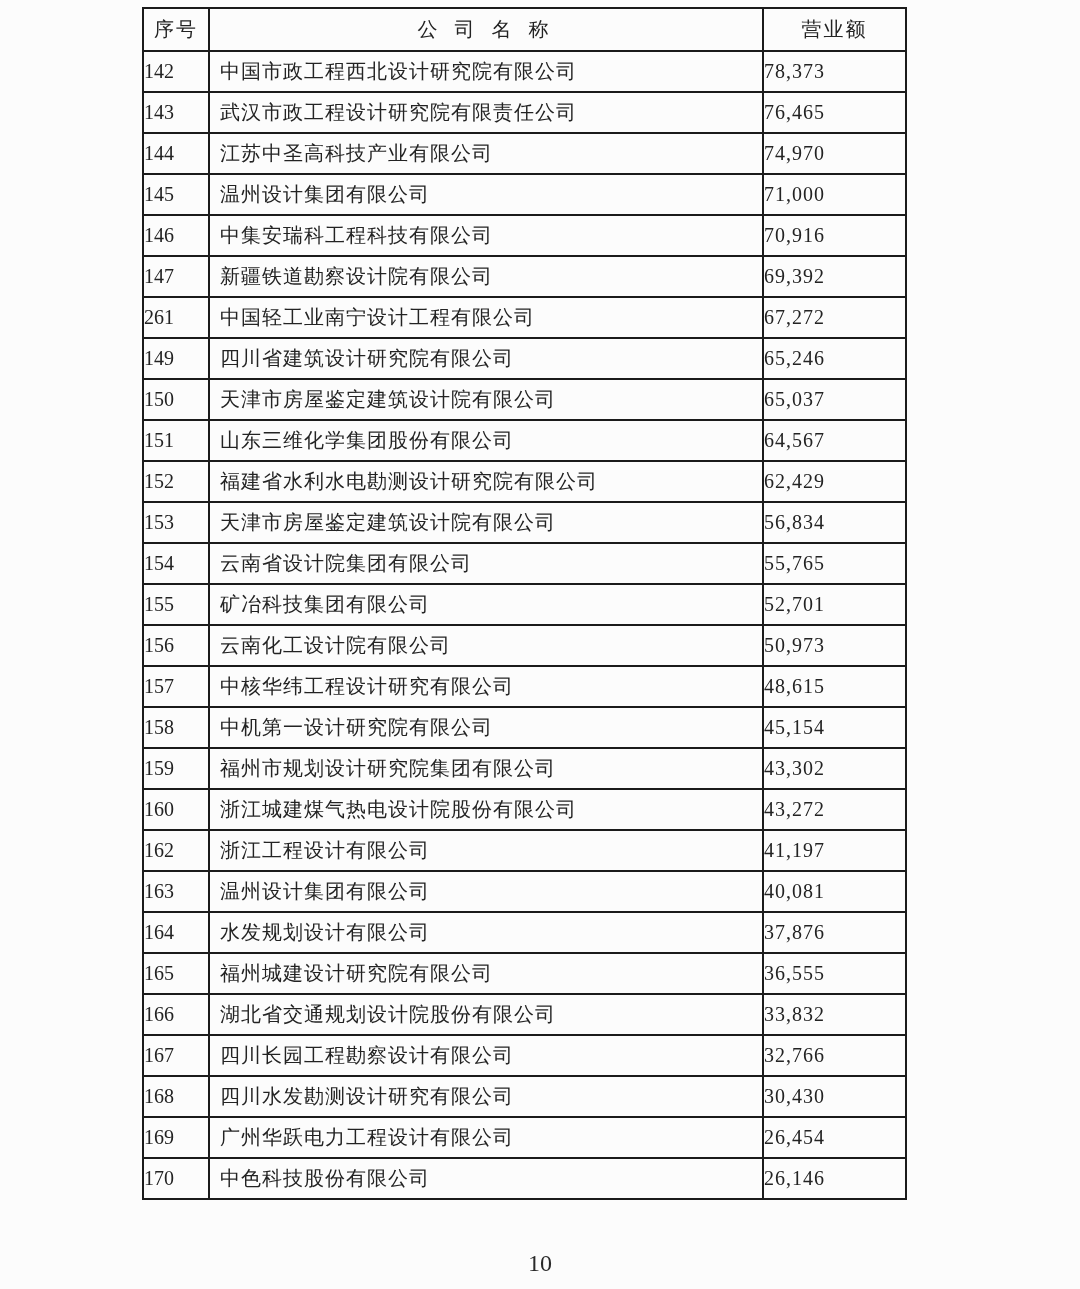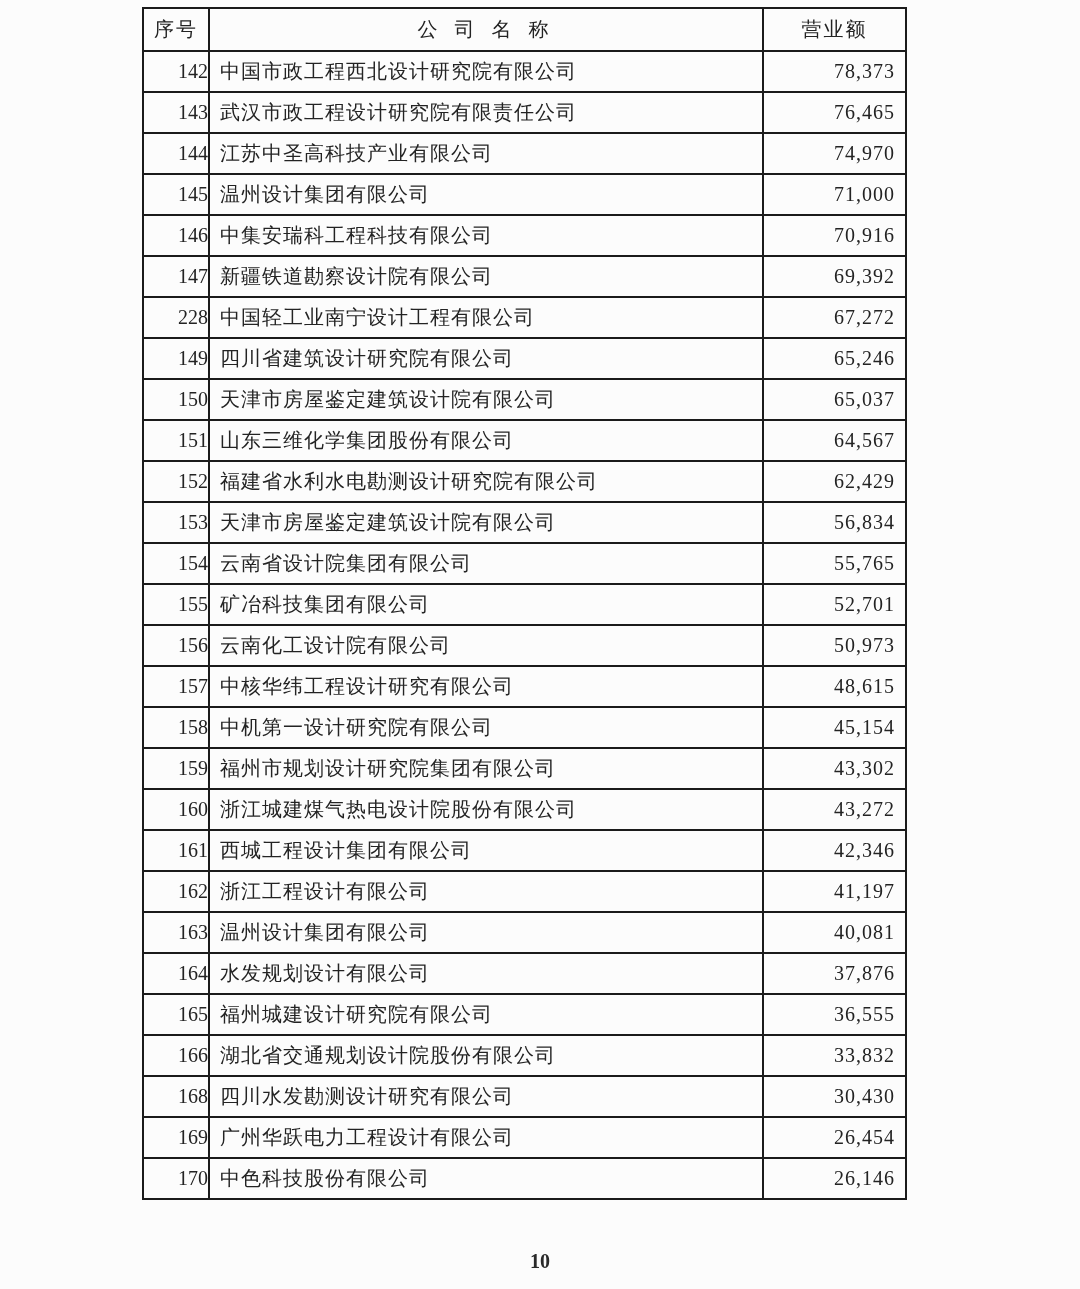--- a/index.html
+++ b/index.html
@@ -35,44 +35,43 @@
     white-space: nowrap;
   }
   table.rank-table th { height: 43px; text-align: center; }
   table.rank-table td { height: 41px; }
   col.c-index   { width: 66px; }
   col.c-company { width: 554px; }
   col.c-revenue { width: 143px; }
   th.h-company { letter-spacing: 6px; border-radius: 19px; }
   th.h-index, th.h-revenue { letter-spacing: 2px; }
   td.cell-index {
-    text-align: right;
+    text-align: left;
     font-size: 21px;
   }
   td.cell-company {
     text-align: left;
     padding-left: 10px;
     letter-spacing: 1px;
     margin-top: 12px;
   }
   td.cell-revenue {
-    text-align: right;
+    text-align: left;
     padding-right: 10px;
     font-size: 21px;
     letter-spacing: 1px;
   }
   .page-footer {
     position: absolute;
     left: 0;
     top: 1250px;
     width: 1080px;
     text-align: center;
-    font-size: 20px;
+    font-size: 24px;
     color: #2a2a2a;
-    font-weight: bold;
   }
 </style>
 </head>
 <body>
 
 <div class="doc-page">
 
   <table class="rank-table">
     <colgroup>
       <col class="c-index">
@@ -117,21 +116,21 @@
     <td class="cell-revenue">70,916</td>
   </tr>
 
   <tr>
     <td class="cell-index">147</td>
     <td class="cell-company">新疆铁道勘察设计院有限公司</td>
     <td class="cell-revenue">69,392</td>
   </tr>
 
   <tr>
-    <td class="cell-index">228</td>
+    <td class="cell-index">261</td>
     <td class="cell-company">中国轻工业南宁设计工程有限公司</td>
     <td class="cell-revenue">67,272</td>
   </tr>
 
   <tr>
     <td class="cell-index">149</td>
     <td class="cell-company">四川省建筑设计研究院有限公司</td>
     <td class="cell-revenue">65,246</td>
   </tr>
 
@@ -194,25 +193,20 @@
     <td class="cell-company">福州市规划设计研究院集团有限公司</td>
     <td class="cell-revenue">43,302</td>
   </tr>
 
   <tr>
     <td class="cell-index">160</td>
     <td class="cell-company">浙江城建煤气热电设计院股份有限公司</td>
     <td class="cell-revenue">43,272</td>
   </tr>
 
-  <tr>
-    <td class="cell-index">161</td>
-    <td class="cell-company">西城工程设计集团有限公司</td>
-    <td class="cell-revenue">42,346</td>
-  </tr>
 
   <tr>
     <td class="cell-index">162</td>
     <td class="cell-company">浙江工程设计有限公司</td>
     <td class="cell-revenue">41,197</td>
   </tr>
 
   <tr>
     <td class="cell-index">163</td>
     <td class="cell-company">温州设计集团有限公司</td>
@@ -230,20 +224,25 @@
     <td class="cell-company">福州城建设计研究院有限公司</td>
     <td class="cell-revenue">36,555</td>
   </tr>
 
   <tr>
     <td class="cell-index">166</td>
     <td class="cell-company">湖北省交通规划设计院股份有限公司</td>
     <td class="cell-revenue">33,832</td>
   </tr>
 
+  <tr>
+    <td class="cell-index">167</td>
+    <td class="cell-company">四川长园工程勘察设计有限公司</td>
+    <td class="cell-revenue">32,766</td>
+  </tr>
 
   <tr>
     <td class="cell-index">168</td>
     <td class="cell-company">四川水发勘测设计研究有限公司</td>
     <td class="cell-revenue">30,430</td>
   </tr>
 
   <tr>
     <td class="cell-index">169</td>
     <td class="cell-company">广州华跃电力工程设计有限公司</td>

